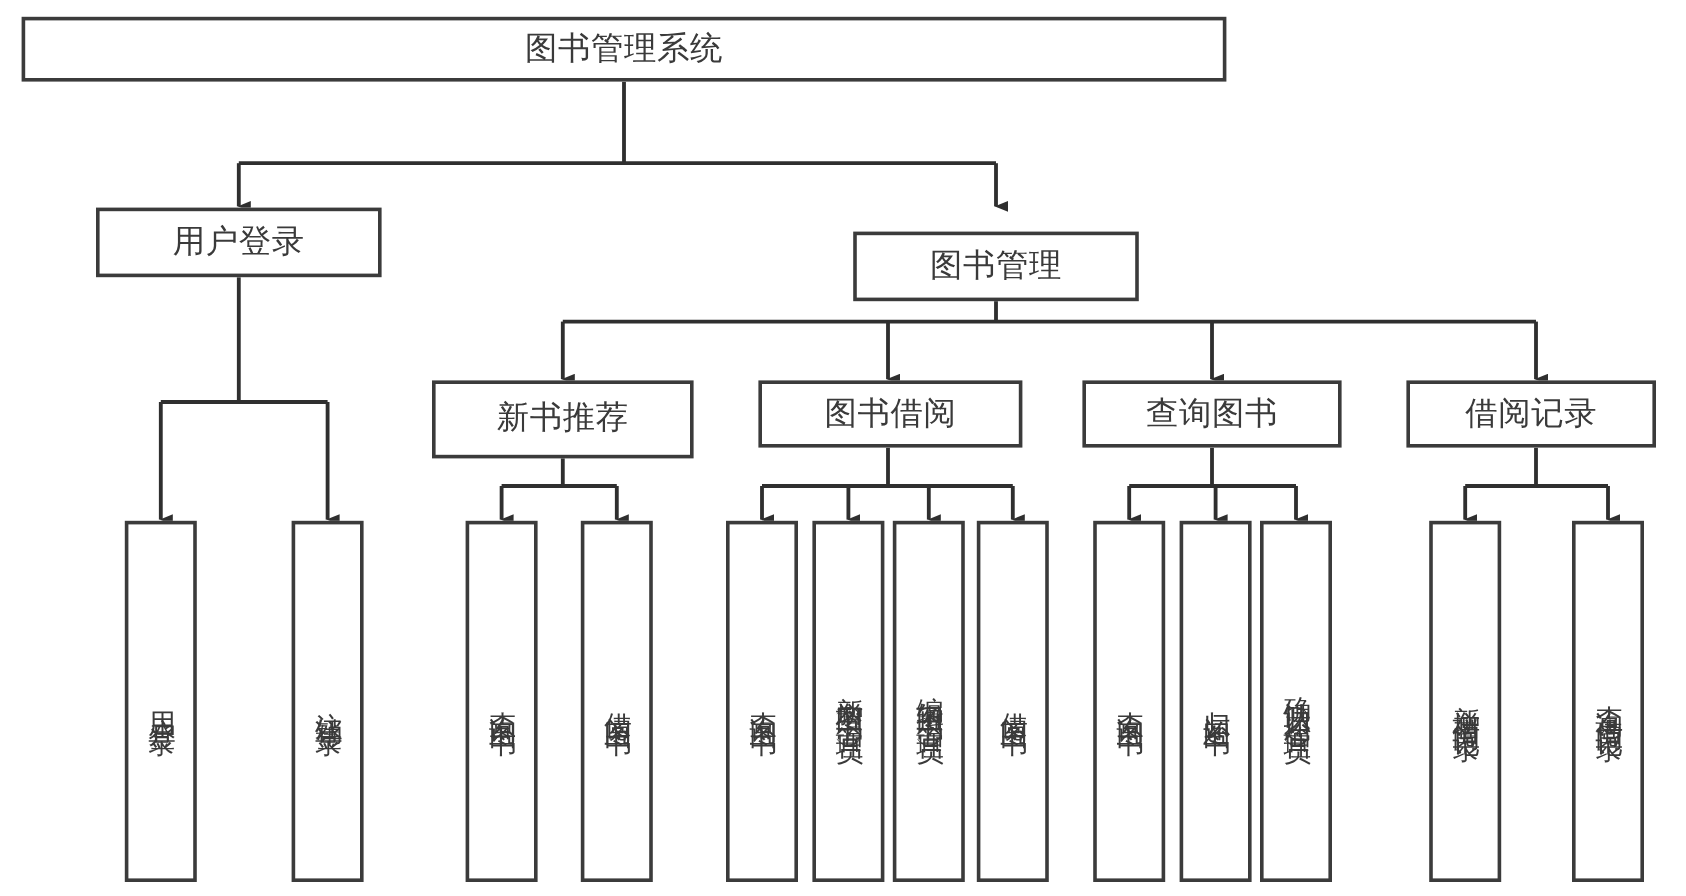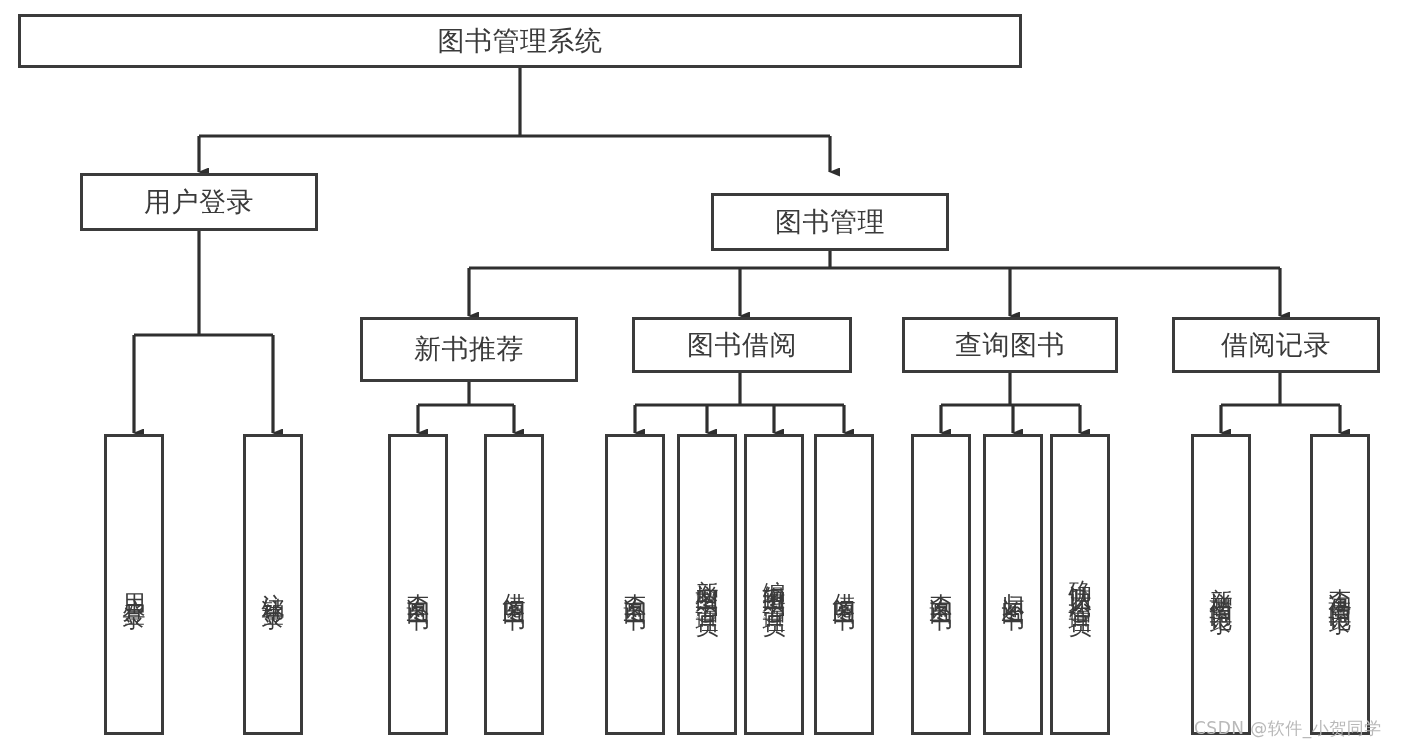--- a/index.html
+++ b/index.html
@@ -169,15 +169,14 @@
         <span class="node-label">确认归还（管理员）</span>
       </div>
       <div class="node vertical" style="left: 1191px; top: 434px; width: 60px; height: 301px;">
         <span class="node-label">新增借阅记录</span>
       </div>
       <div class="node vertical" style="left: 1310px; top: 434px; width: 60px; height: 301px;">
         <span class="node-label">查询借阅记录</span>
       </div>
     </div>
 
-  <div class="watermark" style="left: 1194px; top: 717px;">CSDN @软件_小贺同学</div>
 
 </div>
 
 </body></html>

